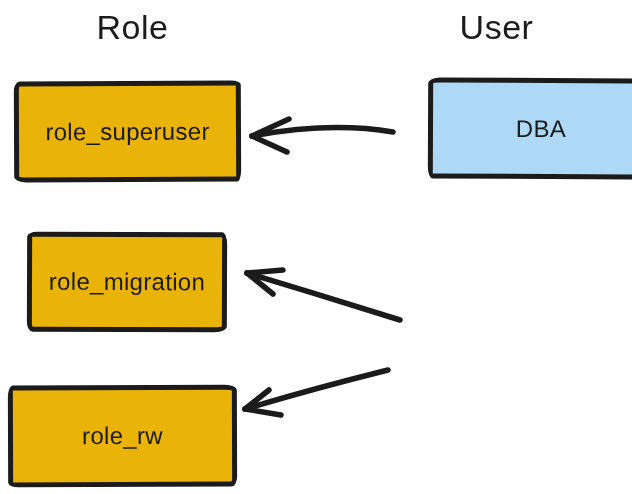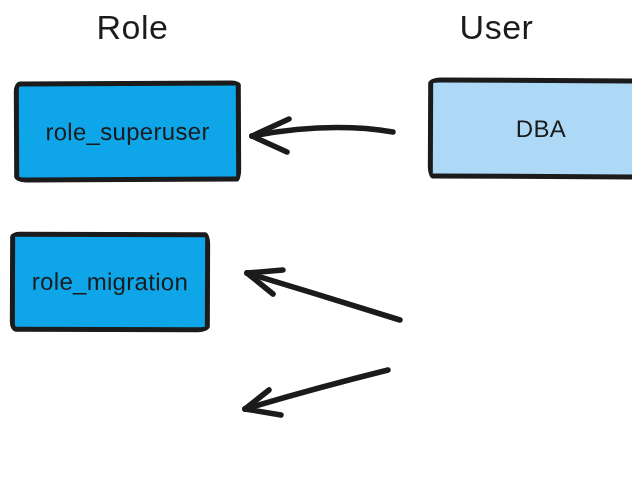--- a/index.html
+++ b/index.html
@@ -32,28 +32,28 @@
     position: absolute;
     display: flex;
     align-items: center;
     justify-content: center;
     border: 5px solid #1b1b1b;
     box-sizing: border-box;
     font-size: 24px;
     color: #1b1b1b;
     letter-spacing: 0.3px;
   }
-  .node.role { background: #0ea5e9; }
+  .node.role { background: #eab308; }
   .node.user { background: #add9f7; }
 
   
   #n-superuser { left: 14px;  top: 81px;  width: 227px; height: 101px;
                  border-radius: 6px 10px 4px 12px / 10px 4px 12px 6px;
                  transform: rotate(-0.25deg); }
-  #n-migration { left: 10px;   top: 232px; width: 200px; height: 100px;
+  #n-migration { left: 27px;   top: 232px; width: 200px; height: 100px;
                  border-radius: 10px 5px 12px 6px / 5px 12px 6px 10px;
                  transform: rotate(0.2deg); }
   #n-rw        { left: 8px;   top: 385px; width: 229px; height: 102px;
                  border-radius: 5px 12px 6px 10px / 12px 6px 10px 5px;
                  transform: rotate(-0.2deg); }
   #n-dba       { left: 400px; top: 78px;  width: 226px; height: 101px;
                  border-radius: 12px 6px 10px 5px / 6px 10px 5px 12px;
                  transform: rotate(0.25deg); margin-left: 28px; }
   #n-app       { left: 399px; top: 292px; width: 224px; height: 101px;
                  border-radius: 6px 12px 5px 10px / 10px 5px 12px 6px;
@@ -84,20 +84,23 @@
   <div class="col-header" id="h-user">User</div>
 
   <div class="node role" id="n-superuser">
     <span>role_superuser</span>
   </div>
 
   <div class="node role" id="n-migration">
     <span>role_migration</span>
   </div>
 
+  <div class="node role" id="n-rw">
+    <span>role_rw</span>
+  </div>
 
   <div class="node user" id="n-dba">
     <span>DBA</span>
   </div>
 
 
   <svg class="arrows" viewBox="0 0 632 494" xmlns="http://www.w3.org/2000/svg">
 
     <g>
       <path d="M 393 132 C 345 124 300 127 252 136"></path>

